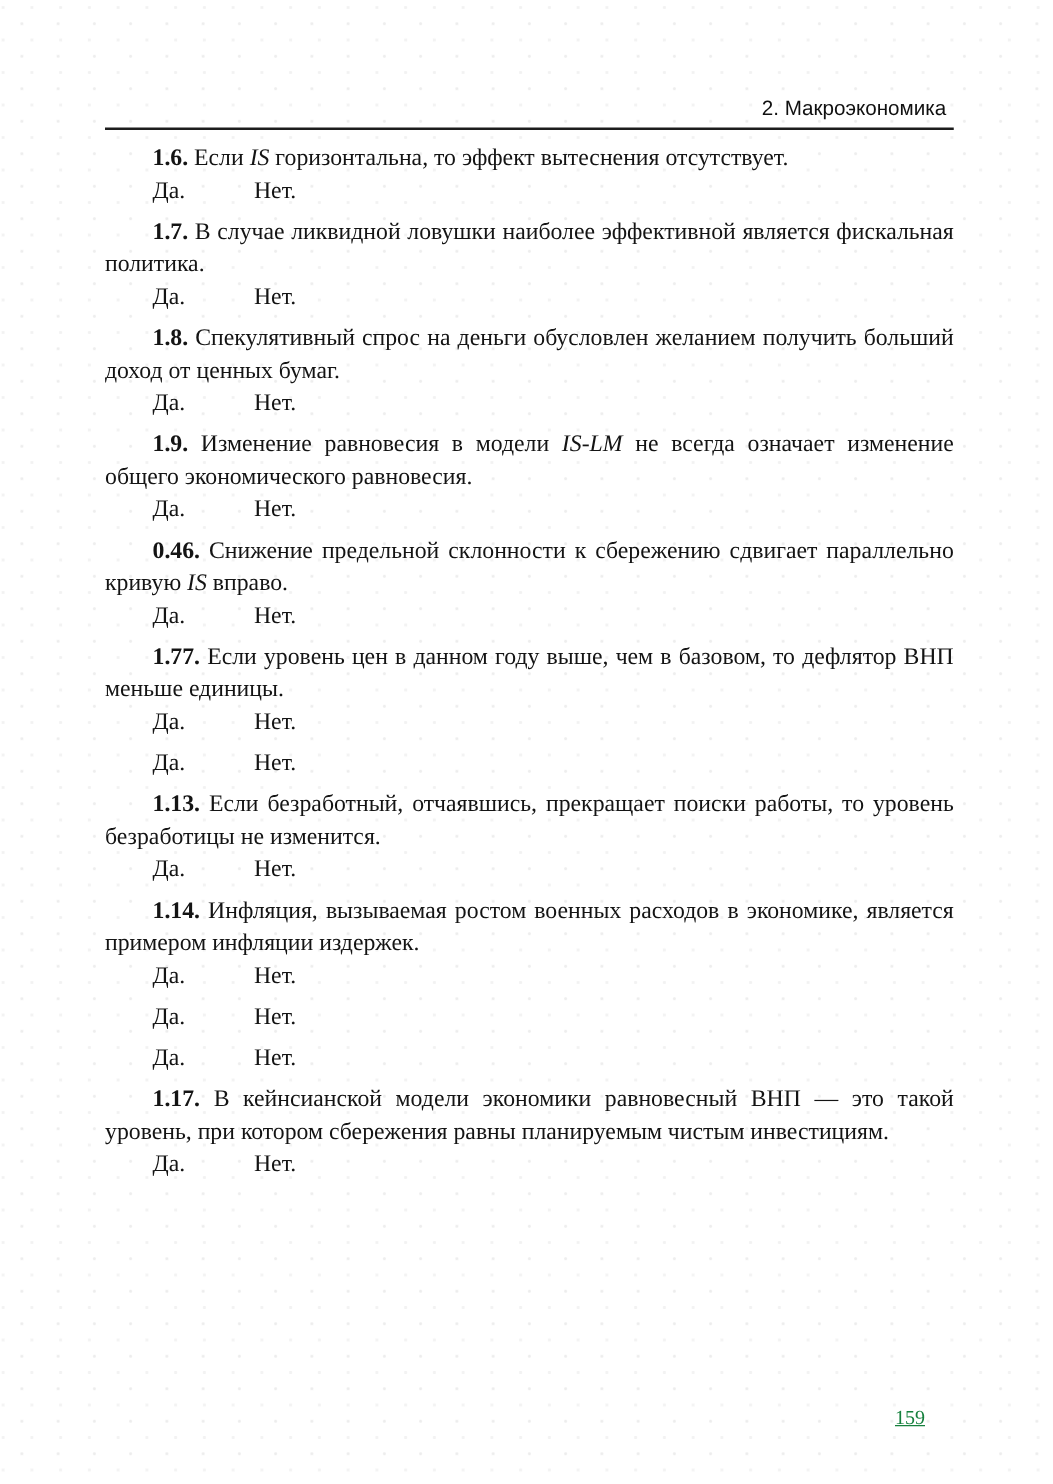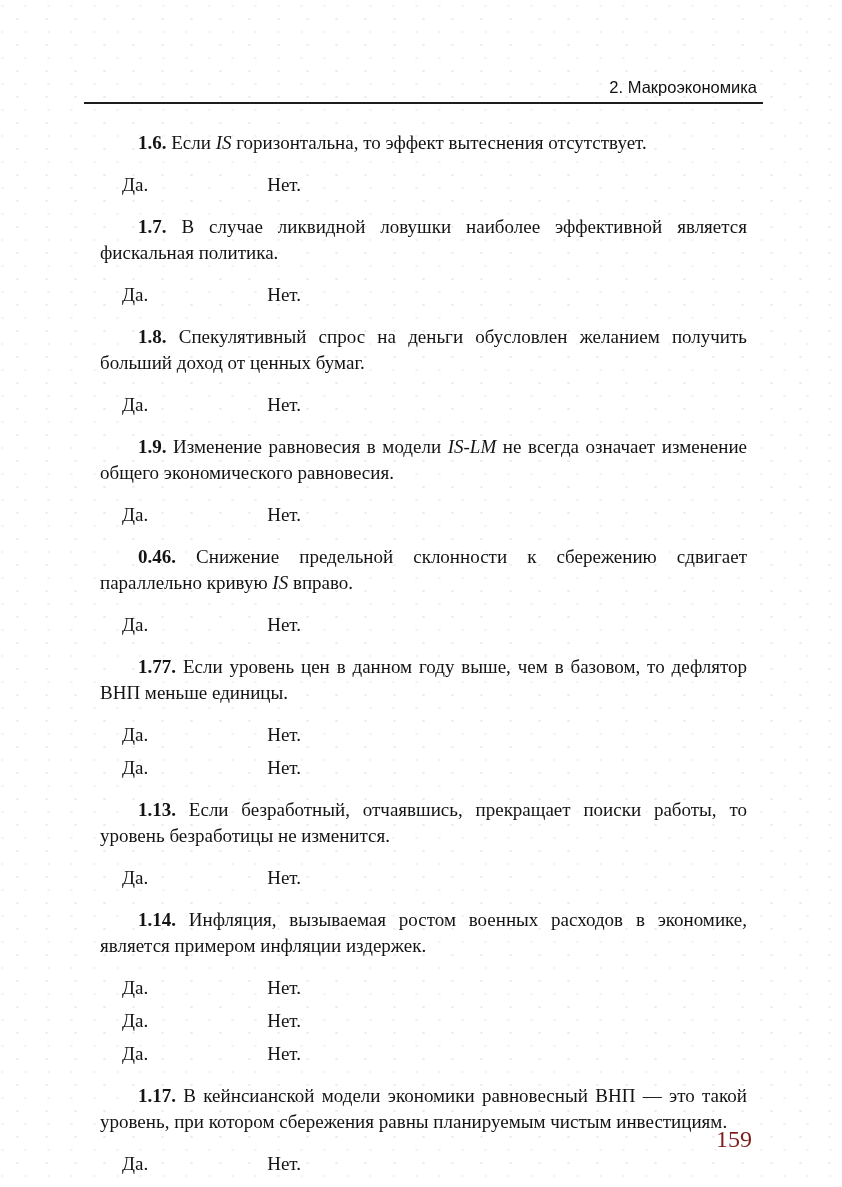--- a/index.html
+++ b/index.html
@@ -34,41 +34,42 @@
     text-align:right;
     font-family:"Liberation Sans","DejaVu Sans",sans-serif;
     font-size:16.5px;
     color:#101010;
     padding-right:6px;
   }
   .questions{padding-top:10px;}
   .qblock{margin:0 0 0 0;}
   .qblock + .qblock{margin-top:7px;}
   .qtext{
-    margin:16px;
+    margin:0;
     font-size:19px;
     line-height:26px;
     text-align:justify;
     text-indent:38px;
   }
   .qnum{font-weight:bold;}
   .qtext .it{font-style:italic;}
   .answers{
     margin:0;
     padding-left:38px;
     font-size:19px;
     line-height:26px;
   }
-  .answers .no{margin-left:119px;}
+  .answers .no{margin-left:55px;}
   .page-number{
     position:absolute;
     left:632px;
     top:1126px;
-    font-size:24px;
-    color:#7f1d1d;
+    font-size:16px;
+    color:#15803d;
+    text-decoration:underline;
   }
 </style>
 </head>
 <body>
 
 <div class="scan-noise"></div>
 
 <div class="page">
   <div class="page-header">2. Макроэкономика</div>
 

